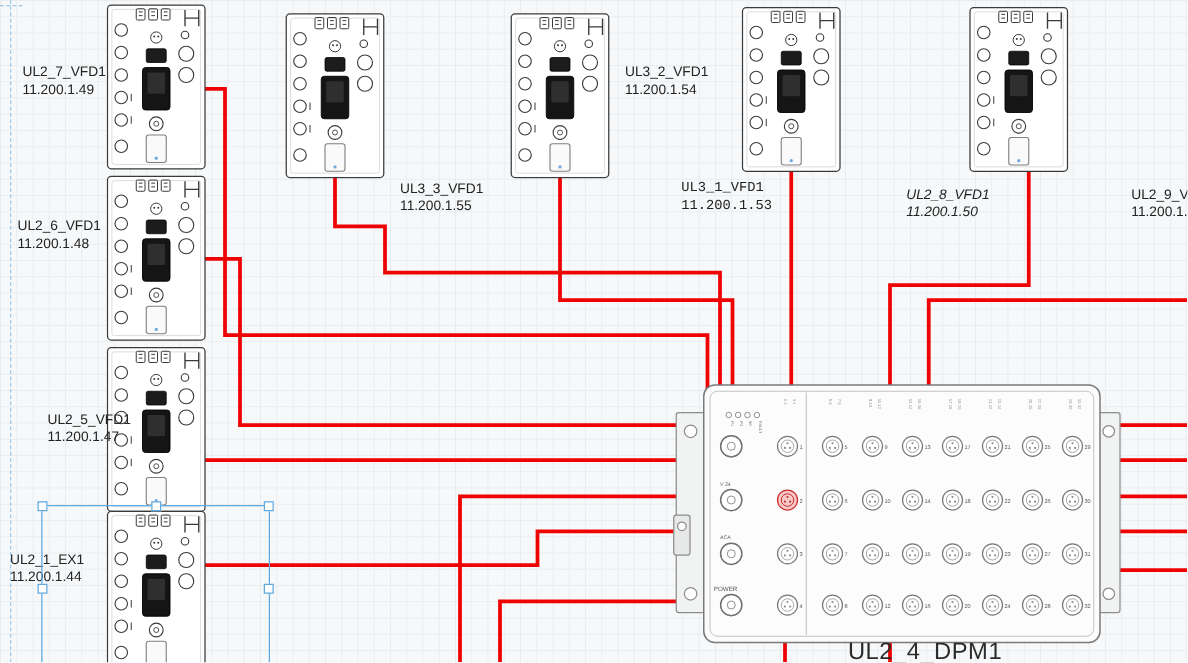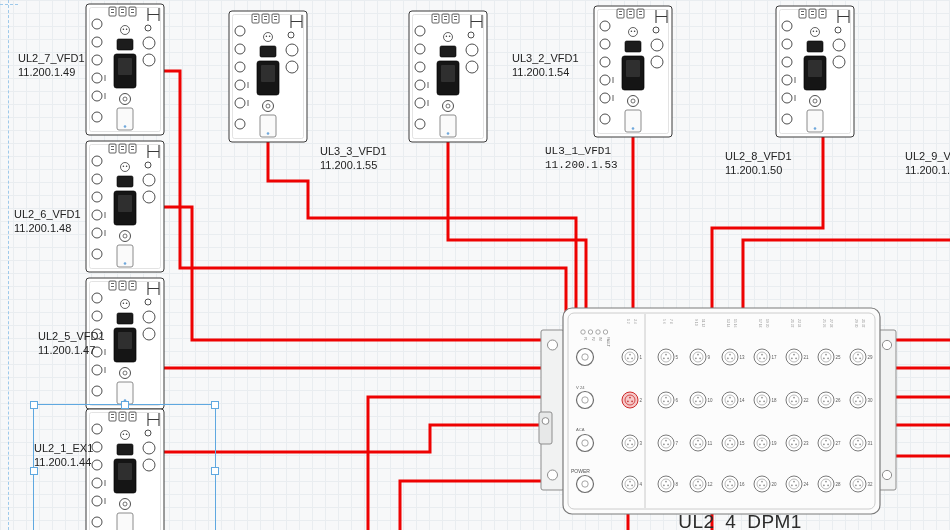--- a/index.html
+++ b/index.html
@@ -115,63 +115,63 @@
       <svg width="80" height="133" viewBox="0 0 80 133" class="vfd" style="left: 85px; top: 3px;">
         <use href="#vfd-sym"></use>
       </svg>
       <div class="dev-label" style="left: 18px; top: 51px;">
         <div>UL2_7_VFD1</div>
         <div>11.200.1.49</div>
       </div>
       <svg width="80" height="133" viewBox="0 0 80 133" class="vfd" style="left: 85px; top: 140px;">
         <use href="#vfd-sym"></use>
       </svg>
-      <div class="dev-label" style="left: 14px; top: 207px;">
+      <div class="dev-label" style="left: 14px; top: 174px;">
         <div>UL2_6_VFD1</div>
         <div>11.200.1.48</div>
       </div>
       <svg width="80" height="133" viewBox="0 0 80 133" class="vfd" style="left: 85px; top: 277px;">
         <use href="#vfd-sym"></use>
       </svg>
       <div class="dev-label" style="left: 14px; top: 329px; margin-left: 24px;">
         <div>UL2_5_VFD1</div>
         <div>11.200.1.47</div>
       </div>
       <svg width="80" height="133" viewBox="0 0 80 133" class="vfd" style="left: 85px; top: 408px;">
         <use href="#vfd-sym"></use>
       </svg>
-      <div class="dev-label" style="left: 34px; top: 441px;">
+      <div class="dev-label" style="left: 8px; top: 441px;">
         <div>UL2_1_EX1</div>
         <div>11.200.1.44</div>
       </div>
       <svg width="80" height="133" viewBox="0 0 80 133" class="vfd" style="left: 228px; top: 10px;">
         <use href="#vfd-sym"></use>
       </svg>
       <div class="dev-label" style="left: 320px; top: 144px;">
         <div>UL3_3_VFD1</div>
         <div>11.200.1.55</div>
       </div>
       <svg width="80" height="133" viewBox="0 0 80 133" class="vfd" style="left: 408px; top: 10px;">
         <use href="#vfd-sym"></use>
       </svg>
-      <div class="dev-label" style="left: 512px; top: 51px;">
+      <div class="dev-label" style="left: 500px; top: 51px;">
         <div>UL3_2_VFD1</div>
         <div>11.200.1.54</div>
       </div>
       <svg width="80" height="133" viewBox="0 0 80 133" class="vfd" style="left: 593px; top: 5px;">
         <use href="#vfd-sym"></use>
       </svg>
       <div class="dev-label" style="left: 545px; top: 144px; font-family: Liberation Mono, monospace;">
         <div>UL3_1_VFD1</div>
         <div>11.200.1.53</div>
       </div>
       <svg width="80" height="133" viewBox="0 0 80 133" class="vfd" style="left: 775px; top: 5px;">
         <use href="#vfd-sym"></use>
       </svg>
-      <div class="dev-label" style="left: 725px; top: 149px;">
+      <div class="dev-label" style="left: 725px; top: 149px; font-style: italic;">
         <div>UL2_8_VFD1</div>
         <div>11.200.1.50</div>
       </div>
       <div class="dev-label" style="left: 905px; top: 149px;">
         <div>UL2_9_VFD1</div>
         <div>11.200.1.</div>
       </div>
     </div>
 
   <svg id="dpm" width="360" height="230" viewBox="0 0 360 230" style="left: 538px; top: 300px;">

